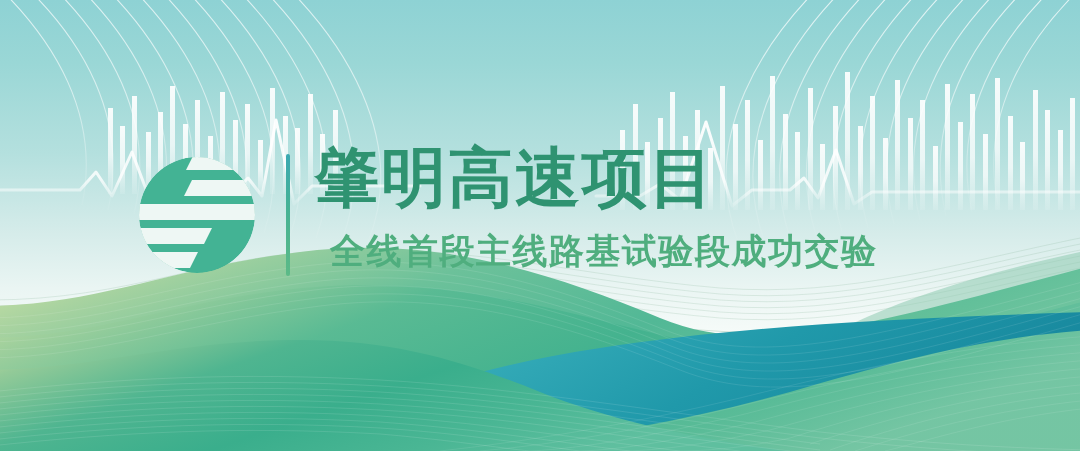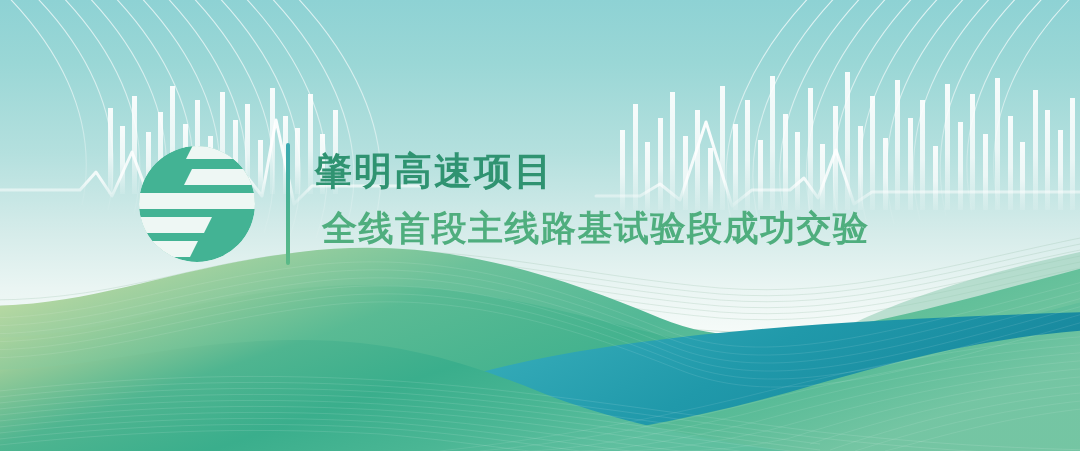--- a/index.html
+++ b/index.html
@@ -31,36 +31,36 @@
     width:4px;height:122px;
     margin-left:30px;margin-right:24px;
     border-radius:2px;
     background:linear-gradient(180deg,#3ba9b2 0%, #46b294 45%, #5cba87 100%);
     flex:0 0 4px;
   }
   #title-stack{display:flex;flex-direction:column;justify-content:center;}
   #main-title{
     font-family:"Liberation Serif","DejaVu Serif",serif;
     font-weight:700;
-    font-size:38px;
+    font-size:65px;
     line-height:1.08;
     letter-spacing:2px;
     color:#2f9371;
     white-space:nowrap;
-    margin:0 0 8px 0;
+    margin:0 0 2px 0;
   }
   #sub-title{
     font-family:"DejaVu Sans","Liberation Sans",sans-serif;
     font-weight:700;
     font-size:35px;
     line-height:1.15;
     letter-spacing:1.5px;
     color:#4fae7e;
     white-space:nowrap;
-    margin:8px;
+    margin:16px;
   }
 </style>
 </head>
 <body>
 
 <div id="banner">
 
   <svg class="bg-layer" viewBox="0 0 1080 451" preserveAspectRatio="none">
     <defs>
       <linearGradient id="arcFadeL" x1="0" y1="0" x2="0" y2="1">

